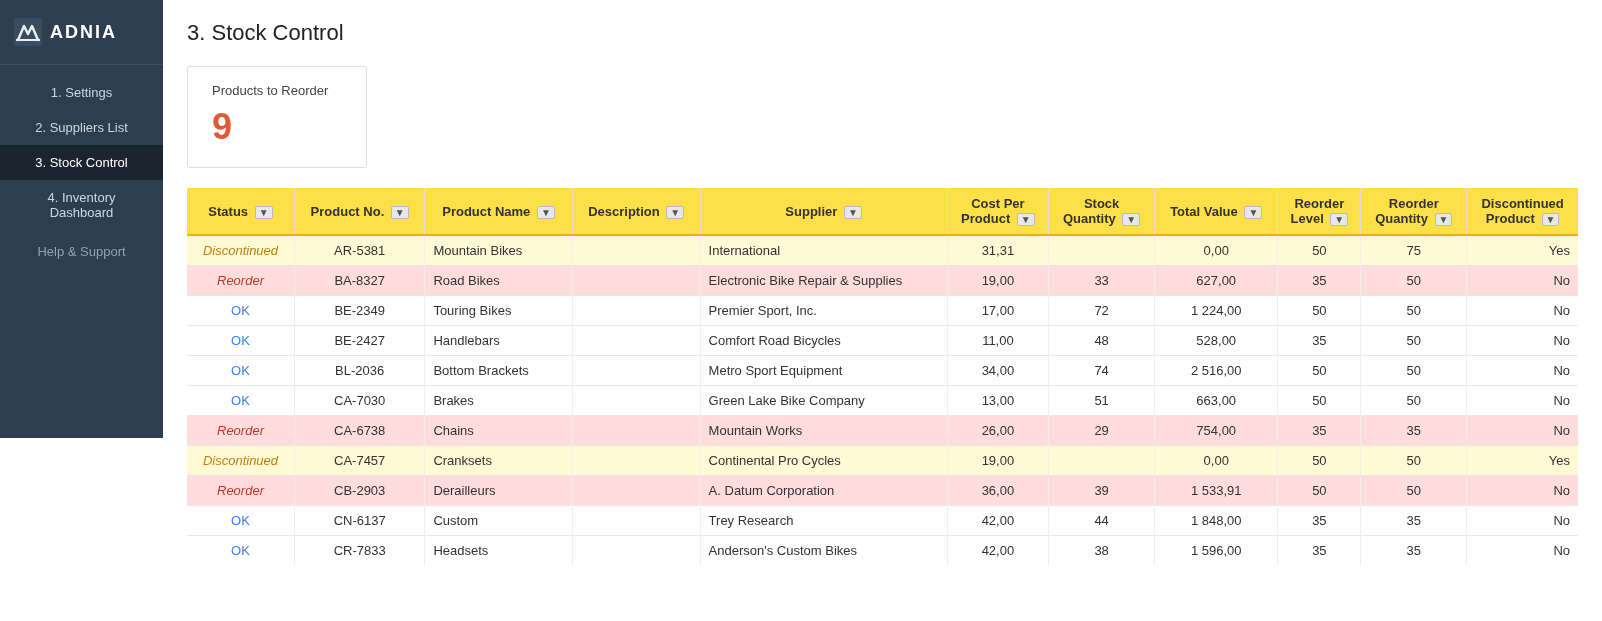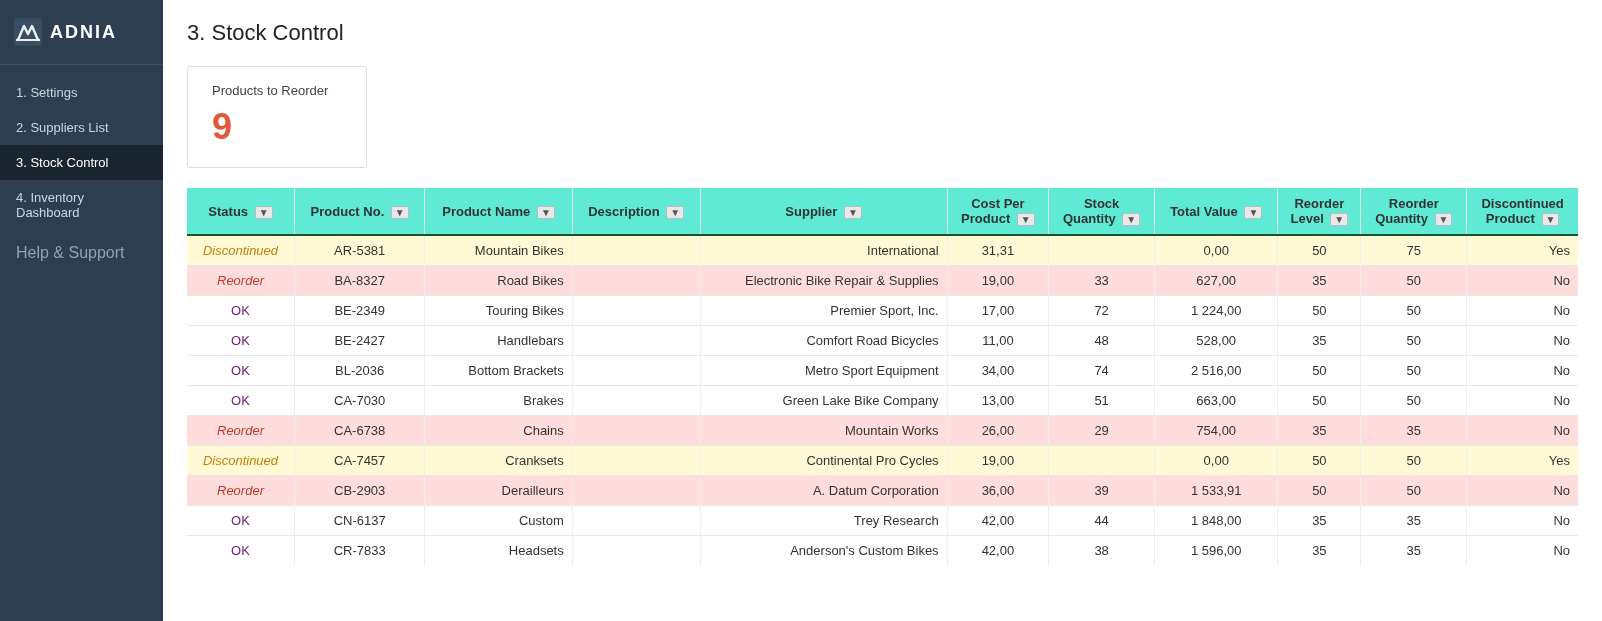--- a/index.html
+++ b/index.html
@@ -6,21 +6,21 @@
     body { font-family: 'Segoe UI', Arial, sans-serif; font-size: 13px; display: flex; height: 621px; overflow: hidden; background: #fff; }
 
     
     #sidebar {
       width: 163px;
       min-width: 163px;
       background: #2c3e50;
       color: #fff;
       display: flex;
       flex-direction: column;
-      height: 621px;
+      height: 438px;
     }
     #logo-area {
       padding: 18px 14px 18px 14px;
       display: flex;
       align-items: center;
       gap: 8px;
       border-bottom: 1px solid #3d5166;
     }
     #logo-icon {
       width: 28px;
@@ -36,26 +36,27 @@
     #sidebar-nav {
       flex: 1;
       padding-top: 10px;
     }
     .nav-item {
       padding: 10px 16px;
       cursor: pointer;
       font-size: 13px;
       color: #cdd6df;
       transition: background 0.15s;
+      text-align: center;
     }
     .nav-item.active { background: #1a252f; color: #fff; }
     .nav-item-help {
       padding: 10px 16px;
       color: #8fa3b1;
-      font-size: 16px;
+      font-size: 13px;
       cursor: pointer;
       margin-top: 4px;
     }
 
     
     #main {
       flex: 1;
       overflow-y: auto;
       padding: 20px 24px 20px 24px;
       background: #fff;
@@ -93,22 +94,22 @@
       width: 100%;
       overflow-x: auto;
     }
     table {
       border-collapse: collapse;
       width: 100%;
       min-width: 1300px;
       font-size: 13px;
     }
     thead tr {
-      background: #5eead4;
-      border-bottom: 2px solid #14532d;
+      background: #fde047;
+      border-bottom: 2px solid #eab308;
     }
     thead th {
       padding: 8px 6px;
       text-align: center;
       font-weight: 600;
       color: #333;
       white-space: nowrap;
       border-right: 1px solid #e0e0e0;
       position: relative;
     }
@@ -127,31 +128,31 @@
     }
     tbody tr { border-bottom: 1px solid #e8e8e8; }
     tbody tr:last-child { border-bottom: none; }
     tbody td {
       padding: 7px 8px;
       text-align: center;
       color: #333;
       border-right: 1px solid #efefef;
     }
     tbody td:last-child { border-right: none; text-align: right; }
-    tbody td.left { text-align: right; }
+    tbody td.left { text-align: left; }
 
     
     tr.row-discontinued { background: #fff9d6; }
     tr.row-reorder { background: #fdd; }
     tr.row-ok { background: #fff; }
 
     
     td.status-discontinued { color: #c0810a; font-style: italic; }
     td.status-reorder { color: #c0392b; font-style: italic; }
-    td.status-ok { color: #701a75; }
+    td.status-ok { color: #3b82f6; }
   </style>
 </head>
 <body>
 
 <div id="sidebar">
   <div id="logo-area">
     <svg id="logo-icon" viewBox="0 0 28 28" fill="none">
       <rect width="28" height="28" rx="3" fill="#3a4f63"></rect>
       <path d="M4 22 L10 8 L14 16 L18 8 L24 22" stroke="white" stroke-width="2.5" fill="none" stroke-linejoin="round" stroke-linecap="round"></path>
       <line x1="2" y1="22" x2="26" y2="22" stroke="white" stroke-width="2"></line>

